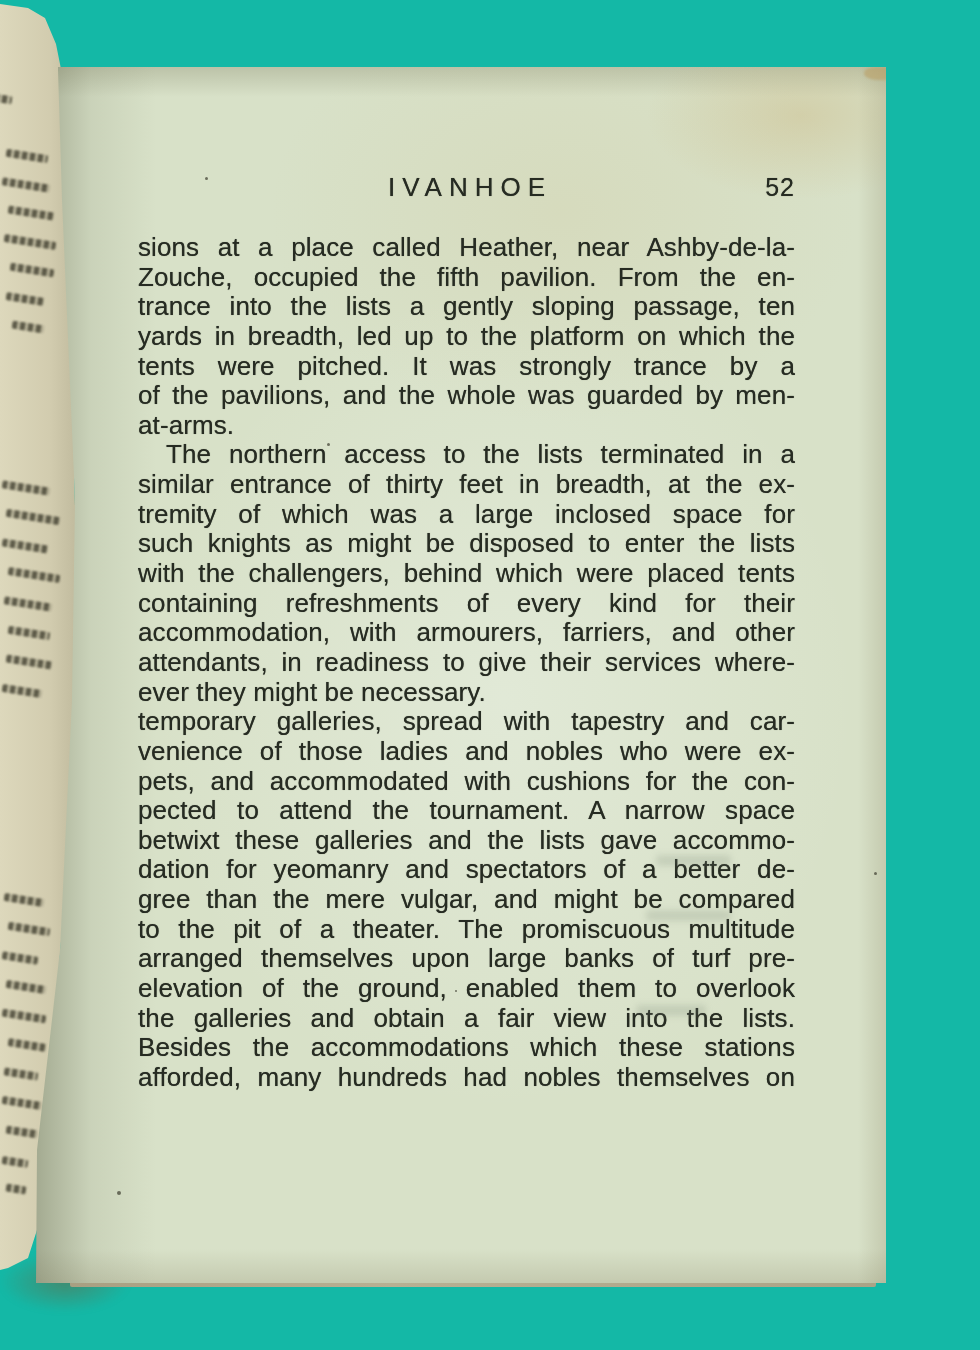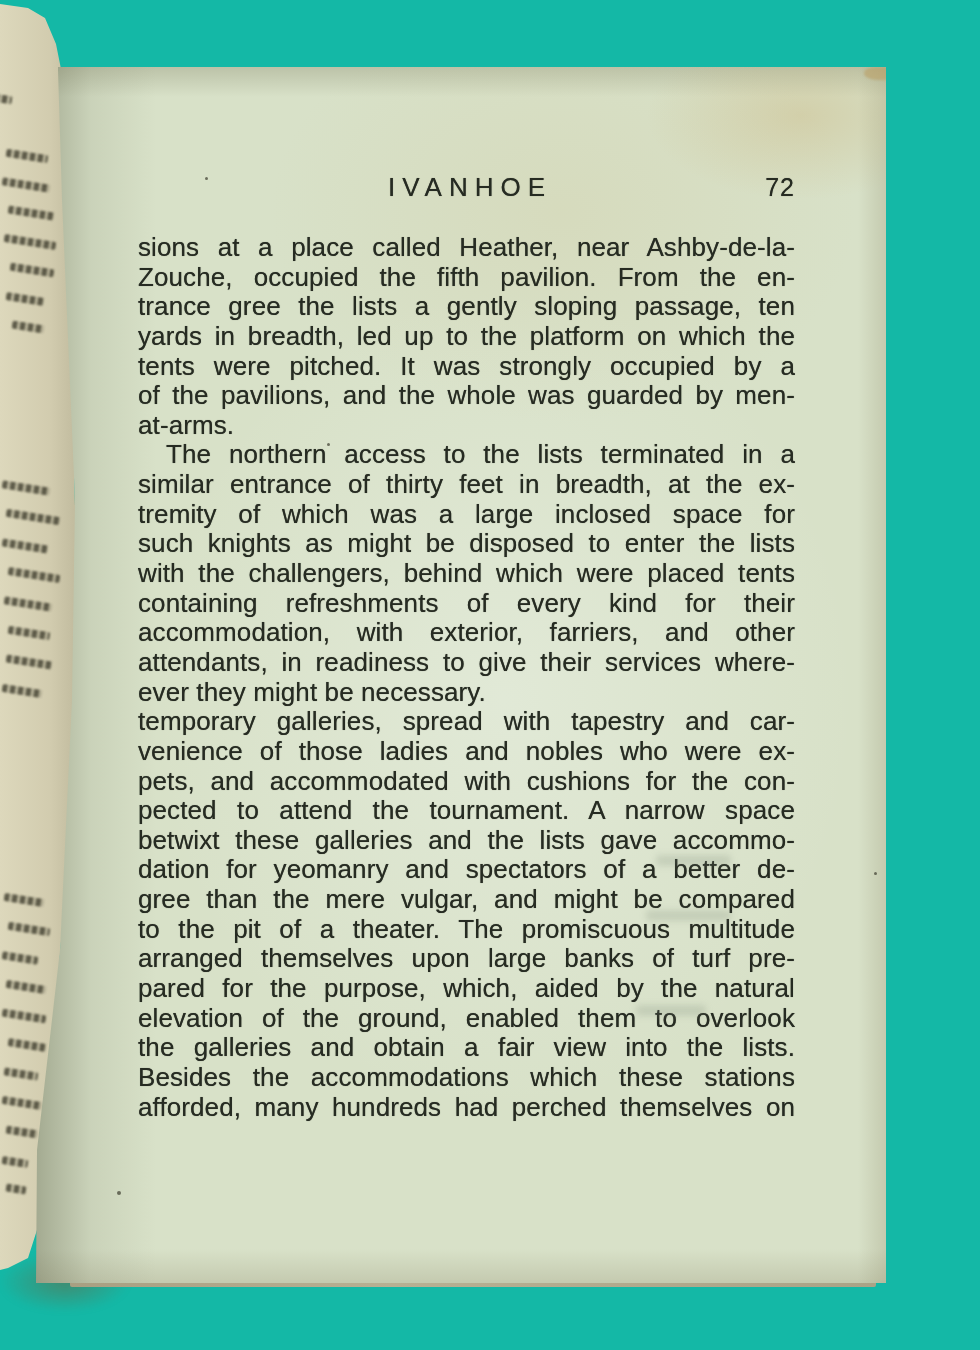--- a/index.html
+++ b/index.html
@@ -127,54 +127,53 @@
       <div class="frag" style="top: 1128px; left: 6px; width: 32px;"></div>
       <div class="frag" style="top: 1158px; left: 2px; width: 26px;"></div>
       <div class="frag" style="top: 1185px; left: 6px; width: 20px;"></div>
     </div>
 
   <div id="page">
     <div id="corner-spot"></div>
 
     <div id="running-header">
       <span id="header-title">IVANHOE</span>
-      <span id="header-page-number">72</span>
+      <span id="header-page-number">52</span>
     </div>
 
     <div id="body-text">
         <div class="line">sions at a place called Heather, near Ashby-de-la-</div>
         <div class="line">Zouche, occupied the fifth pavilion. From the en-</div>
-        <div class="line">trance gree the lists a gently sloping passage, ten</div>
+        <div class="line">trance into the lists a gently sloping passage, ten</div>
         <div class="line">yards in breadth, led up to the platform on which the</div>
-        <div class="line">tents were pitched. It was strongly occupied by a</div>
+        <div class="line">tents were pitched. It was strongly trance by a</div>
         <div class="line">of the pavilions, and the whole was guarded by men-</div>
         <div class="line par-end">at-arms.</div>
         <div class="line indent">The northern access to the lists terminated in a</div>
         <div class="line">similar entrance of thirty feet in breadth, at the ex-</div>
         <div class="line">tremity of which was a large inclosed space for</div>
         <div class="line">such knights as might be disposed to enter the lists</div>
         <div class="line">with the challengers, behind which were placed tents</div>
         <div class="line">containing refreshments of every kind for their</div>
-        <div class="line">accommodation, with exterior, farriers, and other</div>
+        <div class="line">accommodation, with armourers, farriers, and other</div>
         <div class="line">attendants, in readiness to give their services where-</div>
         <div class="line par-end">ever they might be necessary.</div>
         <div class="line">temporary galleries, spread with tapestry and car-</div>
         <div class="line">venience of those ladies and nobles who were ex-</div>
         <div class="line">pets, and accommodated with cushions for the con-</div>
         <div class="line">pected to attend the tournament. A narrow space</div>
         <div class="line">betwixt these galleries and the lists gave accommo-</div>
         <div class="line">dation for yeomanry and spectators of a better de-</div>
         <div class="line">gree than the mere vulgar, and might be compared</div>
         <div class="line">to the pit of a theater. The promiscuous multitude</div>
         <div class="line">arranged themselves upon large banks of turf pre-</div>
-        <div class="line">pared for the purpose, which, aided by the natural</div>
         <div class="line">elevation of the ground, enabled them to overlook</div>
         <div class="line">the galleries and obtain a fair view into the lists.</div>
         <div class="line">Besides the accommodations which these stations</div>
-        <div class="line">afforded, many hundreds had perched themselves on</div>
+        <div class="line">afforded, many hundreds had nobles themselves on</div>
       </div>
   <div class="ghost" style="left: 620px; top: 788px; width: 75px;"></div>
       <div class="ghost" style="left: 610px; top: 843px; width: 85px;"></div>
       <div class="ghost" style="left: 600px; top: 938px; width: 70px;"></div>
     </div>
 
 <div class="speck" style="left: 205px; top: 177px; width: 3px; height: 3px;"></div>
     <div class="speck" style="left: 327px; top: 443px; width: 3px; height: 3px;"></div>
     <div class="speck" style="left: 117px; top: 1191px; width: 4px; height: 4px;"></div>
     <div class="speck" style="left: 874px; top: 872px; width: 3px; height: 3px;"></div>

